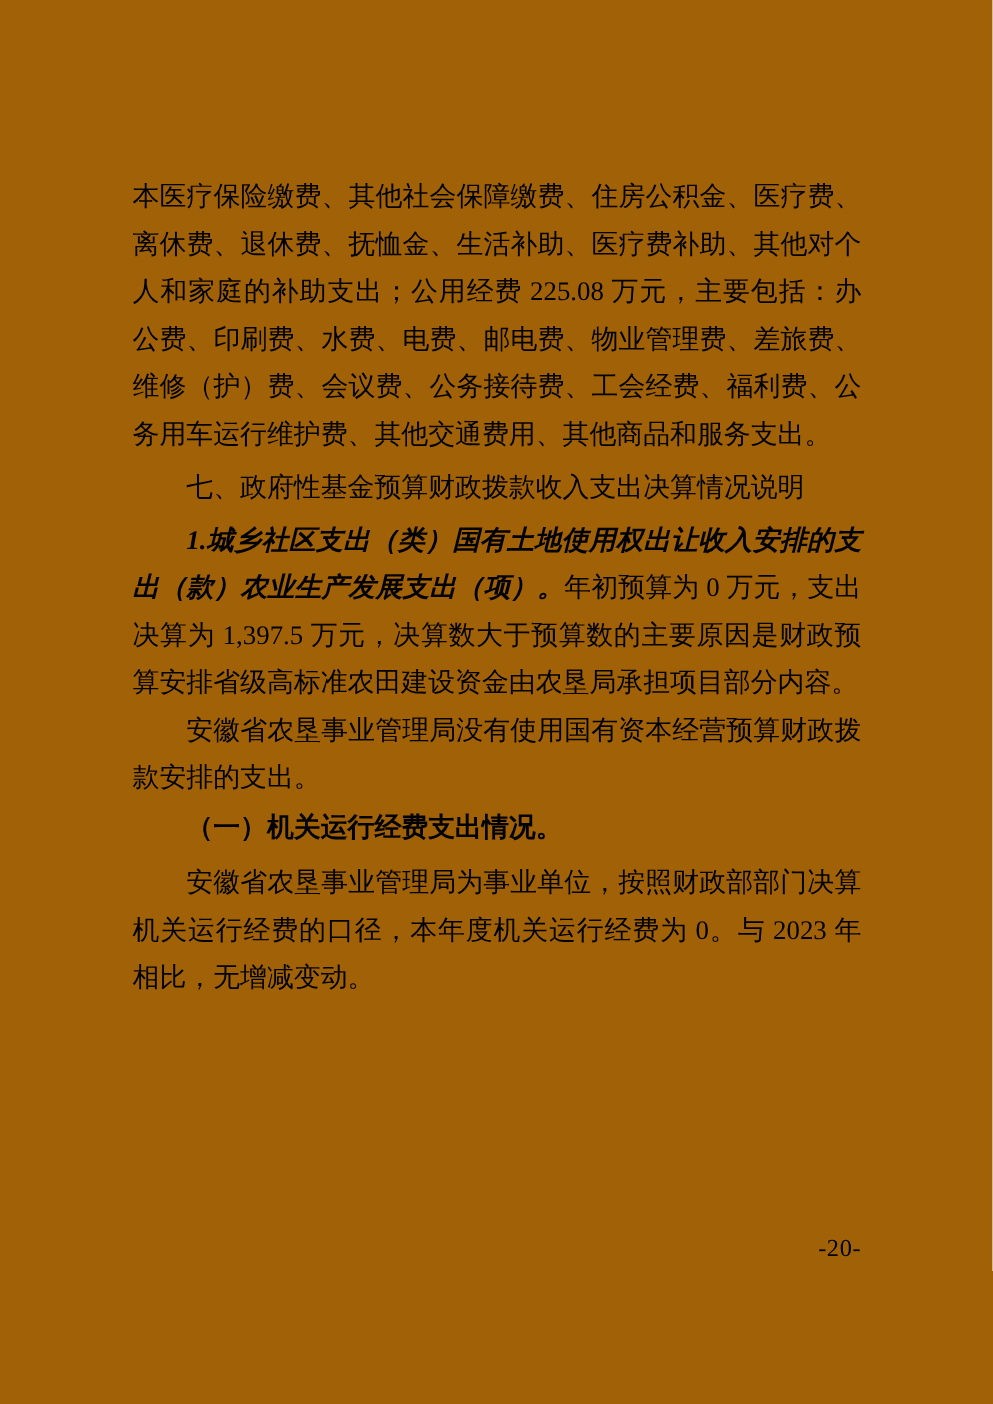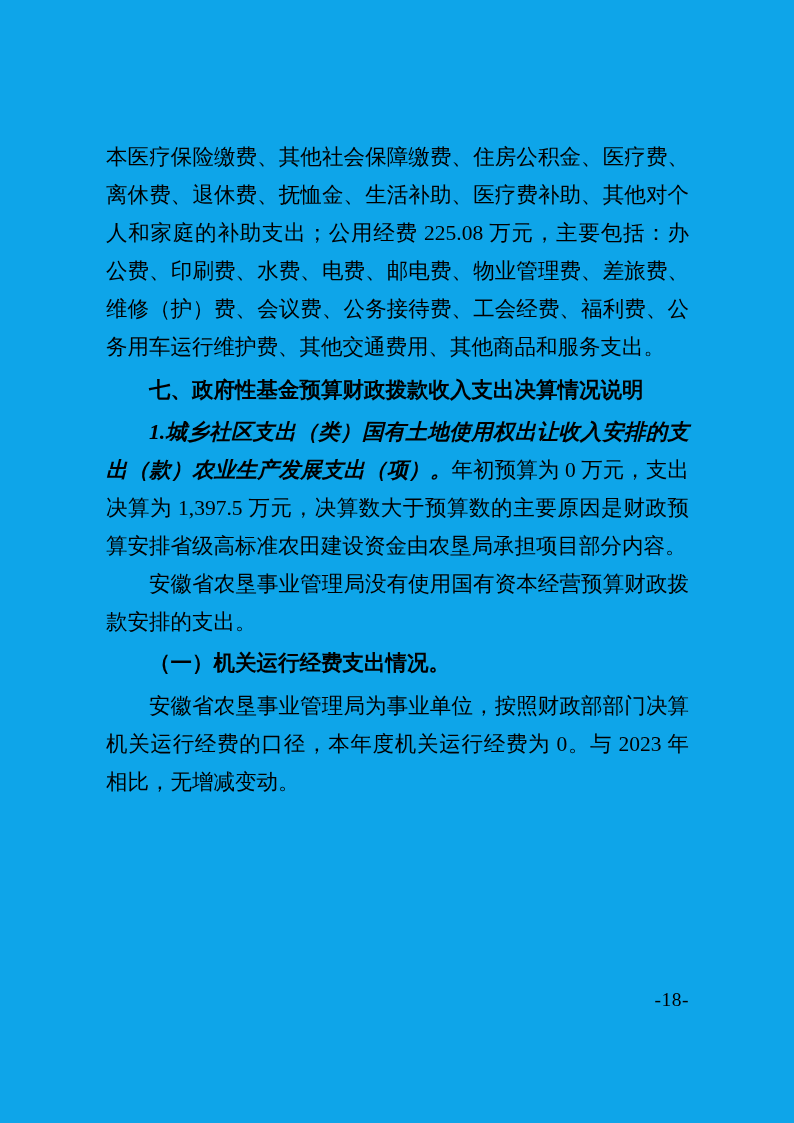--- a/index.html
+++ b/index.html
@@ -4,21 +4,21 @@
 <style>
   html, body {
     margin: 0;
     padding: 0;
     background: #ffffff;
   }
   .page {
     position: relative;
     width: 794px;
     height: 1123px;
-    background: #0ea5e9;
+    background: #a16207;
     color: #000000;
     font-family: "Liberation Serif", "DejaVu Serif", serif;
     overflow: hidden;
     box-sizing: border-box;
   }
   .content {
     position: absolute;
     left: 106px;
     right: 105px;
     top: 138px;
@@ -31,21 +31,21 @@
     text-indent: 2em;
     word-break: break-all;
   }
   p.body.no-indent {
     text-indent: 0;
   }
   .heading {
     margin: 5px 0 4px 0;
     font-size: 21.5px;
     line-height: 38px;
-    font-weight: bold;
+    font-weight: normal;
     font-family: "Liberation Sans", "DejaVu Sans", sans-serif;
     text-indent: 2em;
     text-align: left;
   }
   .subheading {
     margin: 4px 0 4px 0;
     font-size: 21.5px;
     line-height: 38px;
     font-weight: bold;
     font-family: Liberation Mono, monospace;
@@ -83,14 +83,14 @@
 
     <p class="body">安徽省农垦事业管理局没有使用国有资本经营预算财政拨款安排的支出。</p>
 
 
     <h3 class="subheading">（一）机关运行经费支出情况。</h3>
 
     <p class="body">安徽省农垦事业管理局为事业单位，按照财政部部门决算机关运行经费的口径，本年度机关运行经费为 0。与 2023 年相比，无增减变动。</p>
 
   </div>
 
-  <div class="page-number">-18-</div>
+  <div class="page-number">-20-</div>
 </div>
 
 </body></html>

